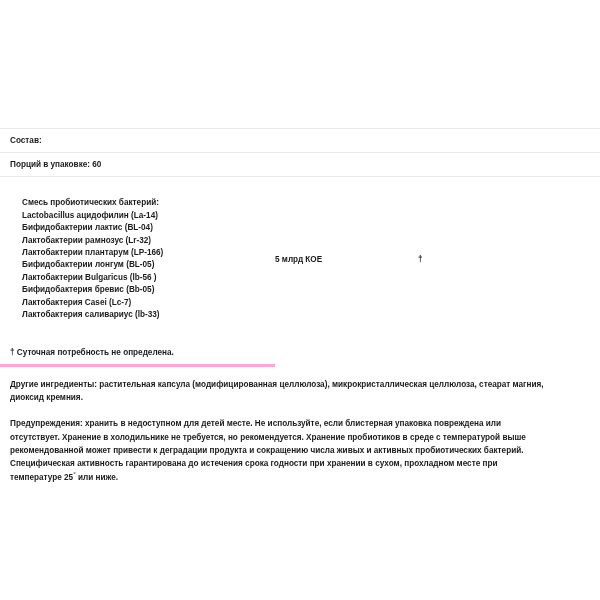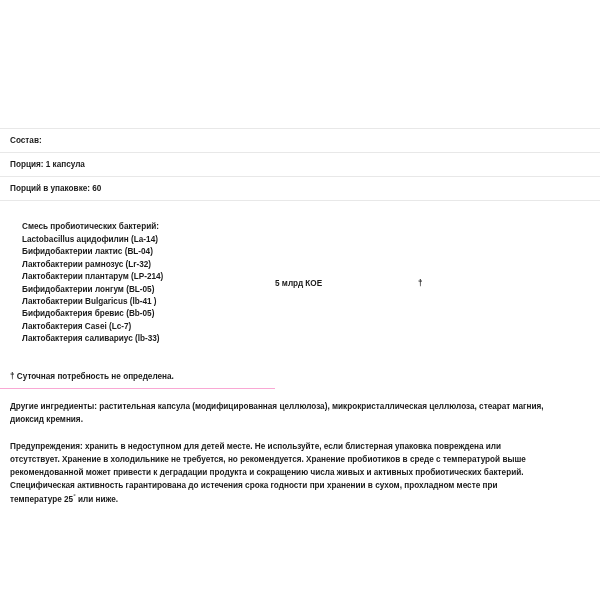--- a/index.html
+++ b/index.html
@@ -73,21 +73,21 @@
     vertical-align: middle !important;
   }
   .dv-cell {
     padding: 8px 4px 7px 0 !important;
     vertical-align: middle !important;
     font-size: 9px;
   }
 
   .footnote-cell {
     padding: 6px 4px 6px 10px !important;
-    border-bottom: 1px solid #f9a8d4;
+    border-bottom: 3px solid #f9a8d4;
     font-size: 8.2px;
     font-weight: bold;
   }
   .footnote-blank {
     padding: 6px 4px 6px 0 !important;
   }
 
   .para-block {
     padding: 0 12px 0 10px;
   }
@@ -119,43 +119,38 @@
       <col class="col-b">
       <col class="col-c">
     </colgroup>
     <tbody>
       <tr class="rowline">
         <td class="cell-pad">Состав:</td>
         <td class="cell-pad"></td>
         <td class="cell-pad"></td>
       </tr>
 
-      <tr class="rowline">
-        <td class="cell-pad">Порция: 1 капсула</td>
-        <td class="cell-pad"></td>
-        <td class="cell-pad"></td>
-      </tr>
 
       <tr class="rowline">
         <td class="cell-pad">Порций в упаковке: 60</td>
         <td class="cell-pad"></td>
         <td class="cell-pad"></td>
       </tr>
 
 
       <tr class="rowline">
         <td class="ing-cell">
           <ul class="ing-list">
             <li>Смесь пробиотических бактерий:</li>
             <li>Lactobacillus ацидофилин (La-14)</li>
             <li>Бифидобактерии лактис (BL-04)</li>
             <li>Лактобактерии рамнозус (Lr-32)</li>
-            <li>Лактобактерии плантарум (LP-214)</li>
+            <li>Лактобактерии плантарум (LP-166)</li>
             <li>Бифидобактерии лонгум (BL-05)</li>
-            <li>Лактобактерии Bulgaricus (lb-41 )</li>
+            <li>Лактобактерии Bulgaricus (lb-56 )</li>
             <li>Бифидобактерия бревис (Bb-05)</li>
             <li>Лактобактерия Casei (Lc-7)</li>
             <li>Лактобактерия  саливариус (lb-33)</li>
           </ul>
         </td>
         <td class="amount-cell">5 млрд КОЕ</td>
         <td class="dv-cell">†</td>
       </tr>
 
       <tr>

